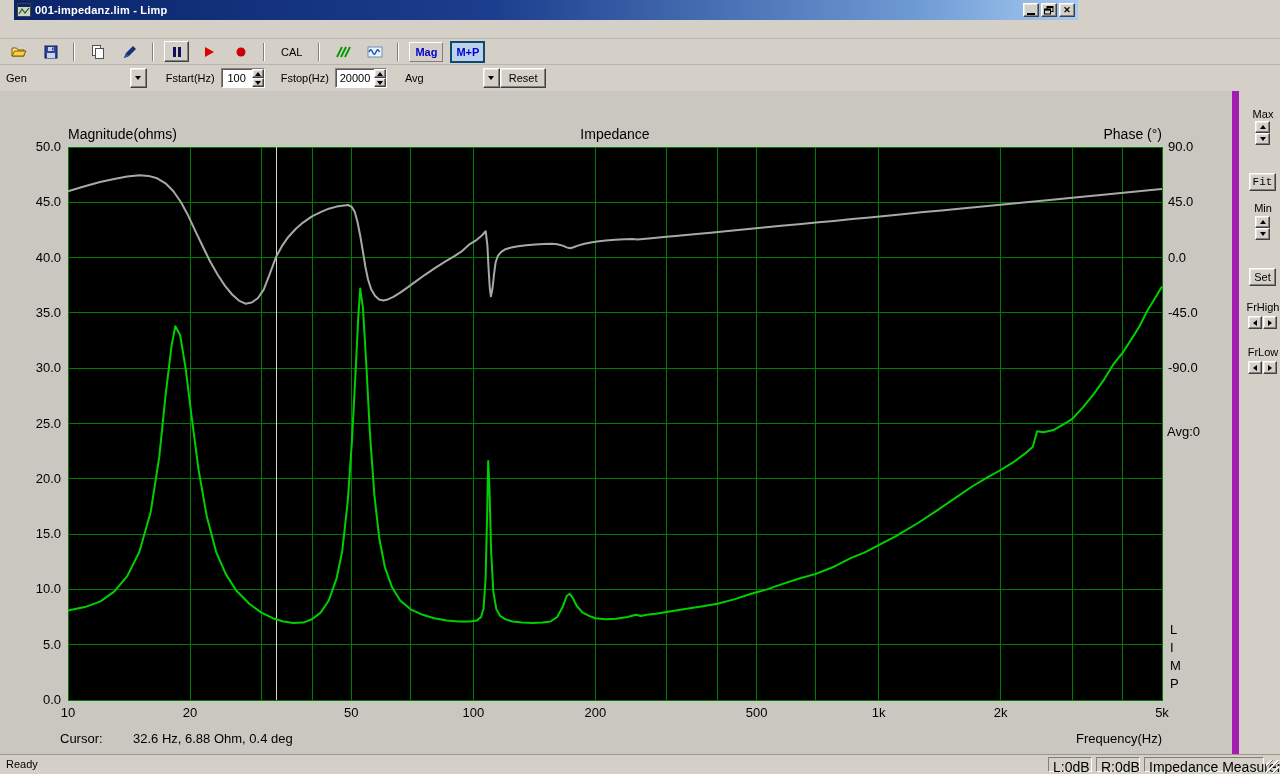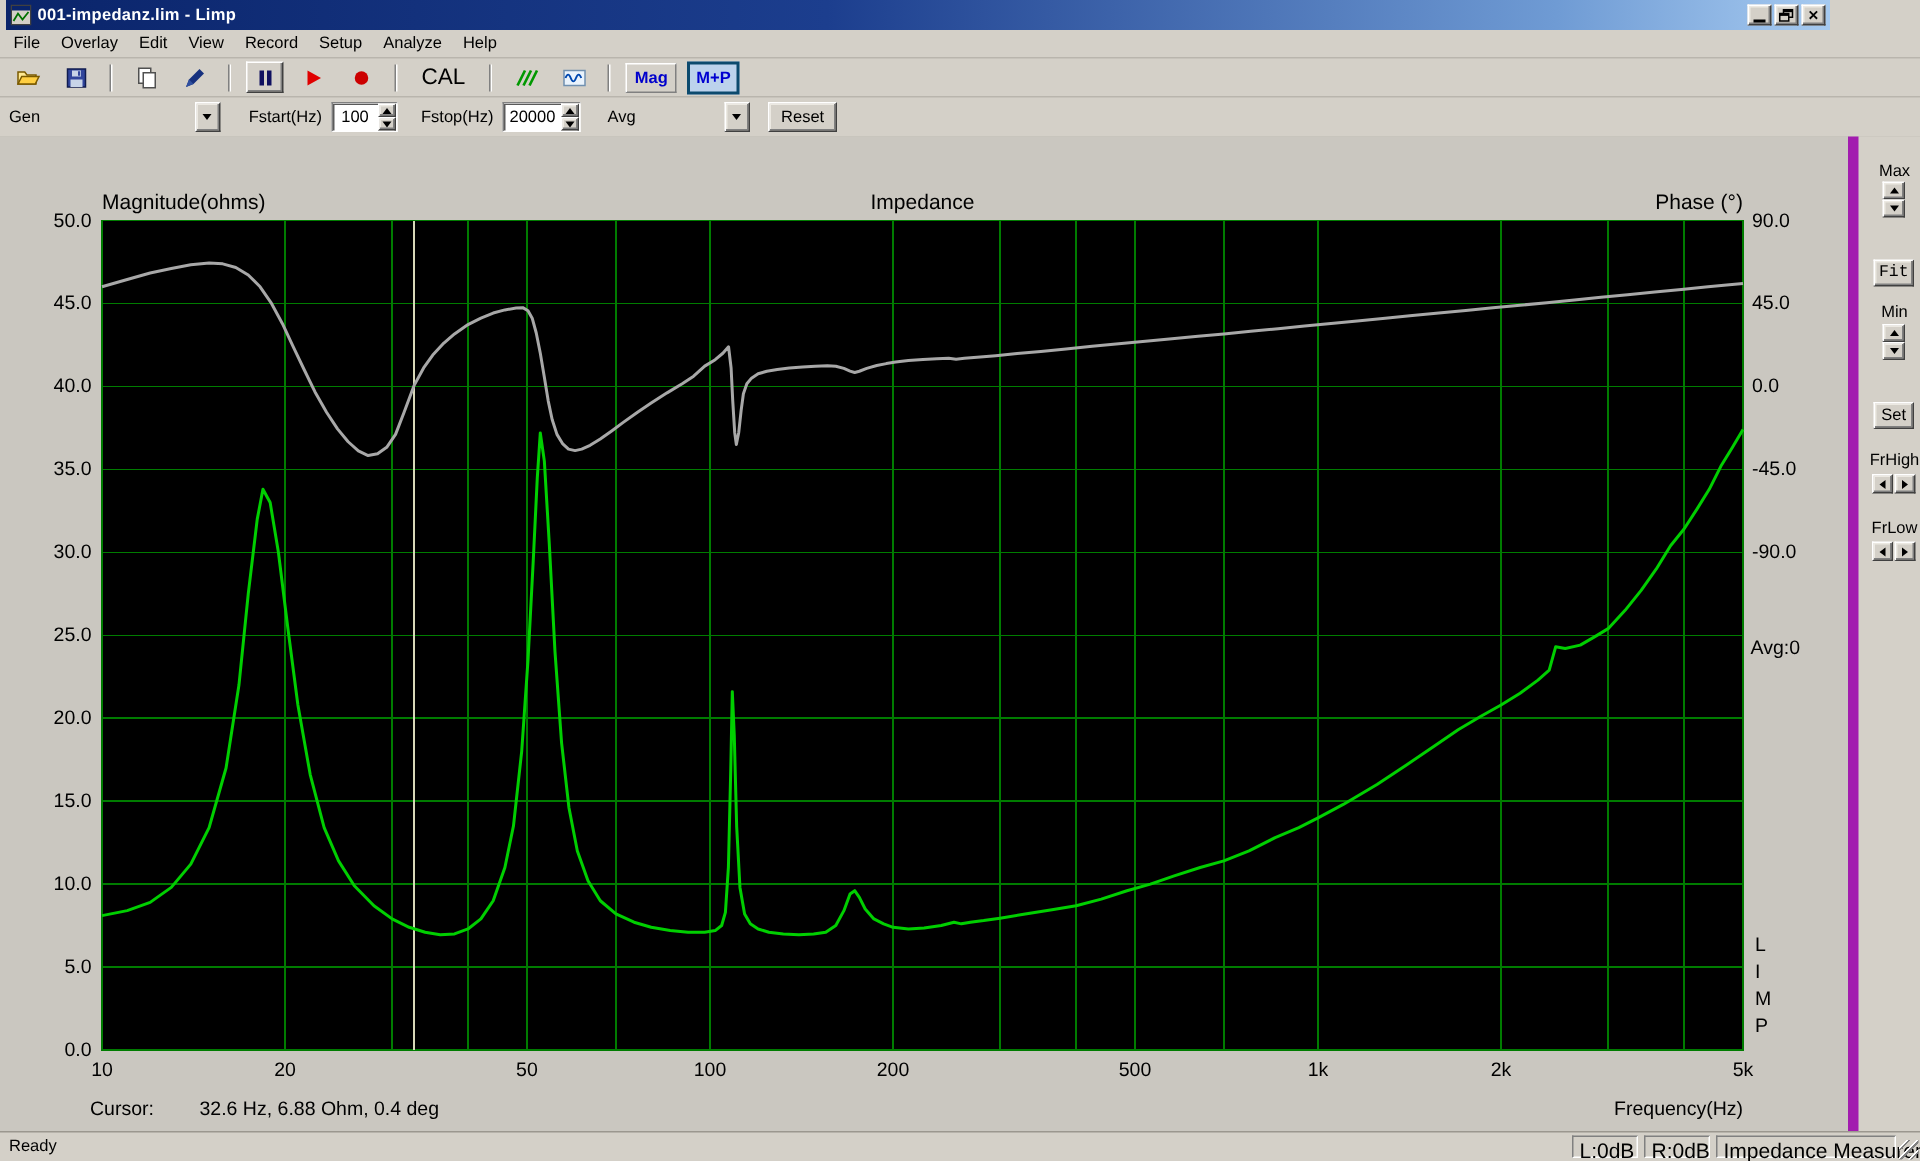--- a/index.html
+++ b/index.html
@@ -5,21 +5,21 @@
   * { margin:0; padding:0; box-sizing:border-box; }
   html,body { width:1280px; height:774px; overflow:hidden; background:#000; }
   body { font-family:"Liberation Sans", sans-serif; font-size:11px; color:#000; }
   #window { position:relative; width:1280px; height:774px; background:#d4d0c8; overflow:hidden; }
 
   
   .raised { background:#d4d0c8; border:1px solid; border-color:#ffffff #404040 #404040 #ffffff;
             box-shadow: inset -1px -1px 0 #808080, inset 1px 1px 0 #ece9e2; }
 
   
-  #titlebar { position:absolute; left:4px; top:0; width:1216px; height:20px;
+  #titlebar { position:absolute; left:14px; top:0; width:1064px; height:20px;
     background:linear-gradient(90deg,#0a246a 0%,#1c3e8e 45%,#6f9bd4 85%,#a6caf0 100%);
     display:flex; align-items:center; padding:0 3px;justify-content:flex-end; }
   #title-text { color:#fff; font-weight:bold; font-size:11px; margin-left:4px; letter-spacing:0.2px; }
   .tb-btns { margin-left:auto; display:flex; gap:2px; }
   .tbtn-win { width:16px; height:14px; display:flex; align-items:center; justify-content:center; padding:0; cursor:default; }
   .glyph-min { display:block; width:8px; height:2px; background:#000; margin-top:7px; }
   .glyph-close { font-size:9px; font-weight:bold; line-height:1; }
 
   
   #menubar { position:absolute; left:0; top:20px; width:1280px; height:18px; background:#d4d0c8;
@@ -27,21 +27,21 @@
   .menu-item { padding:2px 7px; }
 
   
   #toolbar1 { position:absolute; left:0; top:38px; width:1280px; height:26px; background:#d4d0c8;
     border-top:1px solid #b9b5ad; display:flex; align-items:center; padding-left:6px; gap:7px; }
   .tbtn { width:25px; height:21px; background:transparent; border:1px solid transparent;
     display:flex; align-items:center; justify-content:center; padding:0; }
   .tbtn.raised3d { background:#d4d0c8; border:1px solid; border-color:#ffffff #404040 #404040 #ffffff;
     box-shadow: inset -1px -1px 0 #808080; }
   .sep { width:2px; height:18px; border-left:1px solid #808080; border-right:1px solid #ffffff; margin:0 3px; }
-  .btn-cal { background:transparent; border:1px solid transparent; font-size:15px; padding:3px 5px; }
+  .btn-cal { background:transparent; border:1px solid transparent; font-size:11px; padding:3px 5px; }
   .btn-mag { border:1px solid; border-color:#ffffff #808080 #808080 #ffffff; background:#d4d0c8;
     color:#0000cc; font-weight:bold; font-size:11px; padding:3px 5px; }
   .btn-mp { border:2px solid #0c4a6e; background:#bcd2ec; color:#0000d0; font-weight:bold;
     font-size:11px; padding:3px 4px; }
 
   #toolbar2 { position:absolute; left:0; top:64px; width:1280px; height:28px; background:#d4d0c8;
     border-top:1px solid #b9b5ad; border-bottom:1px solid #b9b5ad;
     display:flex; align-items:center; padding-left:6px; font-size:11px; }
   .lbl { white-space:nowrap; }
   .combo { display:flex; height:20px; align-items:stretch; }
@@ -105,30 +105,20 @@
           <rect x="0.5" y="3" width="6" height="5" fill="#d4d0c8" stroke="#000"></rect>
           <rect x="0.5" y="3" width="6" height="1.6" fill="#000"></rect>
         </svg>
       </button>
       <button class="tbtn-win raised">
           <span class="glyph-close">✕</span>
         </button>
     </span>
   </div>
 
-  <div id="menubar">
-      <span class="menu-item">File</span>
-      <span class="menu-item">Overlay</span>
-      <span class="menu-item">Edit</span>
-      <span class="menu-item">View</span>
-      <span class="menu-item">Record</span>
-      <span class="menu-item">Setup</span>
-      <span class="menu-item">Analyze</span>
-      <span class="menu-item">Help</span>
-    </div>
 
   <div id="toolbar1">
     <button class="tbtn">
       <svg width="16" height="16" viewBox="0 0 16 16">
         <path d="M1 4 h4.5 l1.5 2 H13 v6 H1 z" fill="#ffe993" stroke="#7a5a00"></path>
         <path d="M3.5 7 H15 l-2.5 5 H1 z" fill="#ffcf42" stroke="#7a5a00"></path>
       </svg>
     </button>
     <button class="tbtn">
       <svg width="16" height="16" viewBox="0 0 16 16">
@@ -223,21 +213,21 @@
           </span>
       </span>
     </div>
     <span class="lbl" style="margin-left:18px;">Avg</span>
     <div class="combo" style="width:70px;margin-left:6px;">
       <span class="combo-val">None</span>
       <span class="combo-btn raised">
           <i class="tri-down"></i>
         </span>
     </div>
-    <button class="btn-reset raised" style="margin-left:12px;">Reset</button>
+    <button class="btn-reset raised" style="">Reset</button>
   </div>
 
   <div id="chartpanel">
     <svg id="chart-svg" width="1232" height="664" viewBox="0 0 1232 664">
       <text x="68" y="48" class="heading">Magnitude(ohms)</text>
       <text x="615" y="48" class="heading" text-anchor="middle">Impedance</text>
       <text x="1162" y="48" class="heading" text-anchor="end">Phase (°)</text>
       <text x="1167" y="345" class="tick">Avg:0</text>
       <text x="60" y="652" class="tick">Cursor:</text>
       <text x="133" y="652" class="tick">32.6 Hz, 6.88 Ohm, 0.4 deg</text>

